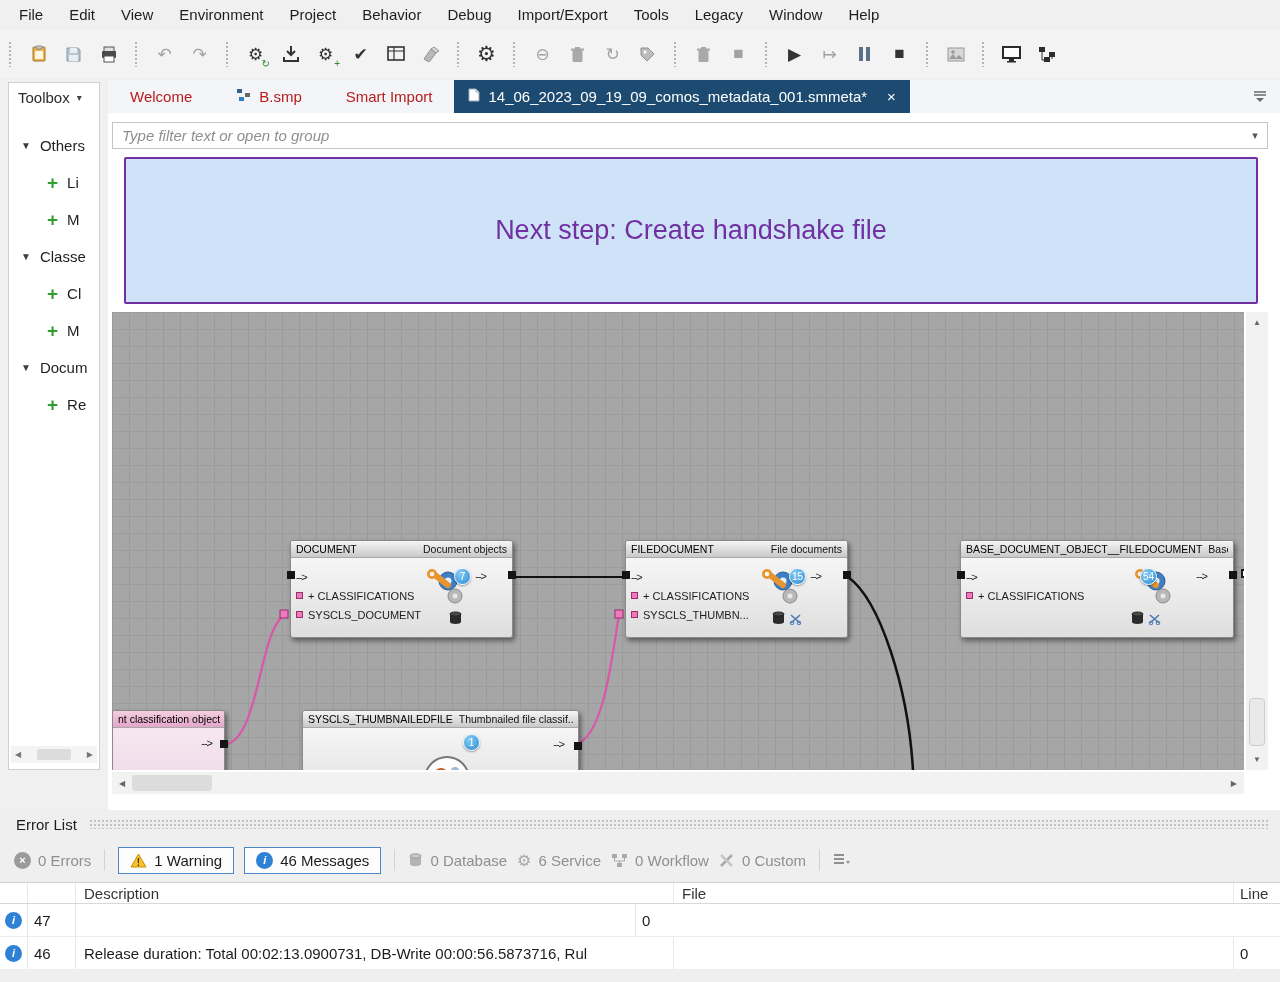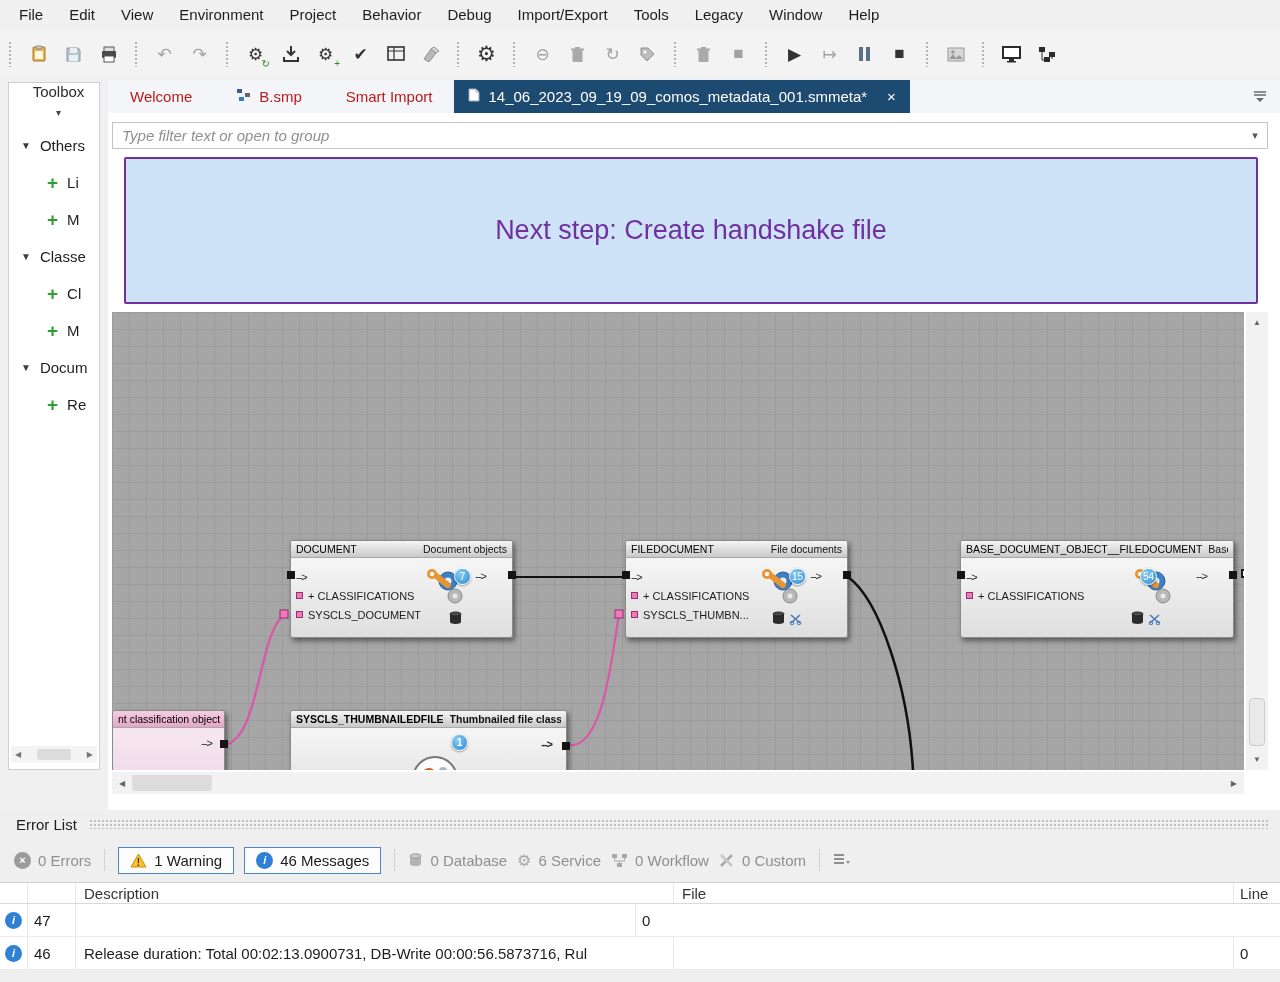--- a/index.html
+++ b/index.html
@@ -27,21 +27,21 @@
   .tab { display:flex; align-items:center; gap:8px; padding:0 22px; font-size:15px; color:#b91c1c; cursor:pointer; white-space:nowrap; }
   .tab.active { background:#1d4a70; color:#fff; padding:0 14px; }
   .tab-close { margin-left:12px; font-size:15px; color:#fff; }
   .tab-overflow { position:absolute; right:12px; top:9px; cursor:pointer; }
 
   
   .main-bg { position:absolute; left:108px; top:113px; width:1172px; height:697px; background:#ffffff; }
 
   
   .left-panel { position:absolute; left:8px; top:82px; width:92px; height:688px; background:#fff; border:1px solid #cfcfcf; overflow:hidden; }
-  .toolbox-header { height:28px; display:flex; align-items:center; gap:7px; padding-left:9px; font-size:15px; color:#2d2d2d; cursor:pointer;flex-direction:column; }
+  .toolbox-header { height:28px; display:flex; align-items:center; gap:7px; padding-left:9px; font-size:15px; color:#2d2d2d; cursor:pointer; }
   .toolbox-header .tri { font-size:10px; color:#444; }
   .tree { margin-top:16px; }
   .tree-row { height:37px; display:flex; align-items:center; gap:9px; font-size:15px; color:#1e1e1e; white-space:nowrap; cursor:pointer; }
   .tree-row.group { padding-left:12px; }
   .tree-row.item { padding-left:38px; }
   .tree-row .tri { font-size:10px; color:#3c3c3c; }
   .tree-row .plus { color:#2e9e2e; font-weight:bold; font-size:19px; line-height:14px; }
   .panel-hscroll { position:absolute; left:2px; right:2px; bottom:6px; height:17px; background:#f4f4f4; display:flex; align-items:center; justify-content:space-between; padding:0 4px; }
   .panel-hscroll .sarr { font-size:8px; color:#777; cursor:pointer; }
   .panel-hscroll .sthumb { width:34px; height:11px; background:#dcdcdc; border-radius:2px; cursor:pointer; }
@@ -77,21 +77,21 @@
   .port-in { left:-4px; top:30px; }
   .port-out { right:-4px; top:30px; }
   .emblem { position:absolute; pointer-events:none; }
   .node-foot-icons { position:absolute; display:flex; gap:4px; align-items:flex-end; }
   .terminal { position:absolute; right:-17px; top:28px; width:9px; height:9px; background:#fff; border:2px solid #1a1a1a; }
 
   .n0 { left:178px; top:228px; width:223px; height:98px; }
   .n1 { left:513px; top:228px; width:223px; height:98px; }
   .n2 { left:848px; top:228px; width:274px; height:98px; }
   .n3 { left:0px;   top:398px; width:113px; height:70px; }
-  .n4 { left:178px; top:398px; width:277px; height:95px;font-weight:bold; }
+  .n4 { left:190px; top:398px; width:277px; height:95px; }
   .n0 .badge { left:163px; top:27px; } .n0 .emblem { left:130px; top:26px; } .n0 .node-foot-icons { left:158px; top:70px; }
   .n1 .badge { left:163px; top:27px; } .n1 .emblem { left:130px; top:26px; } .n1 .node-foot-icons { left:146px; top:70px; }
   .n2 .badge { left:179px; top:27px; } .n2 .emblem { left:168px; top:26px; } .n2 .node-foot-icons { left:170px; top:70px; }
   .n3 .node-header { background:linear-gradient(#f4cfe2,#e3a6c7); }
   .n3 { background:linear-gradient(#f8ecf3,#efdbe8); }
   .n3 .node-out { right:12px; top:26px; } .n3 .port-out { top:29px; }
   .n4 .badge { left:160px; top:23px; }
   .n4 .node-out { right:14px; top:27px; } .n4 .port-out { top:31px; }
   .n4 .emblem { left:118px; top:42px; }
 

